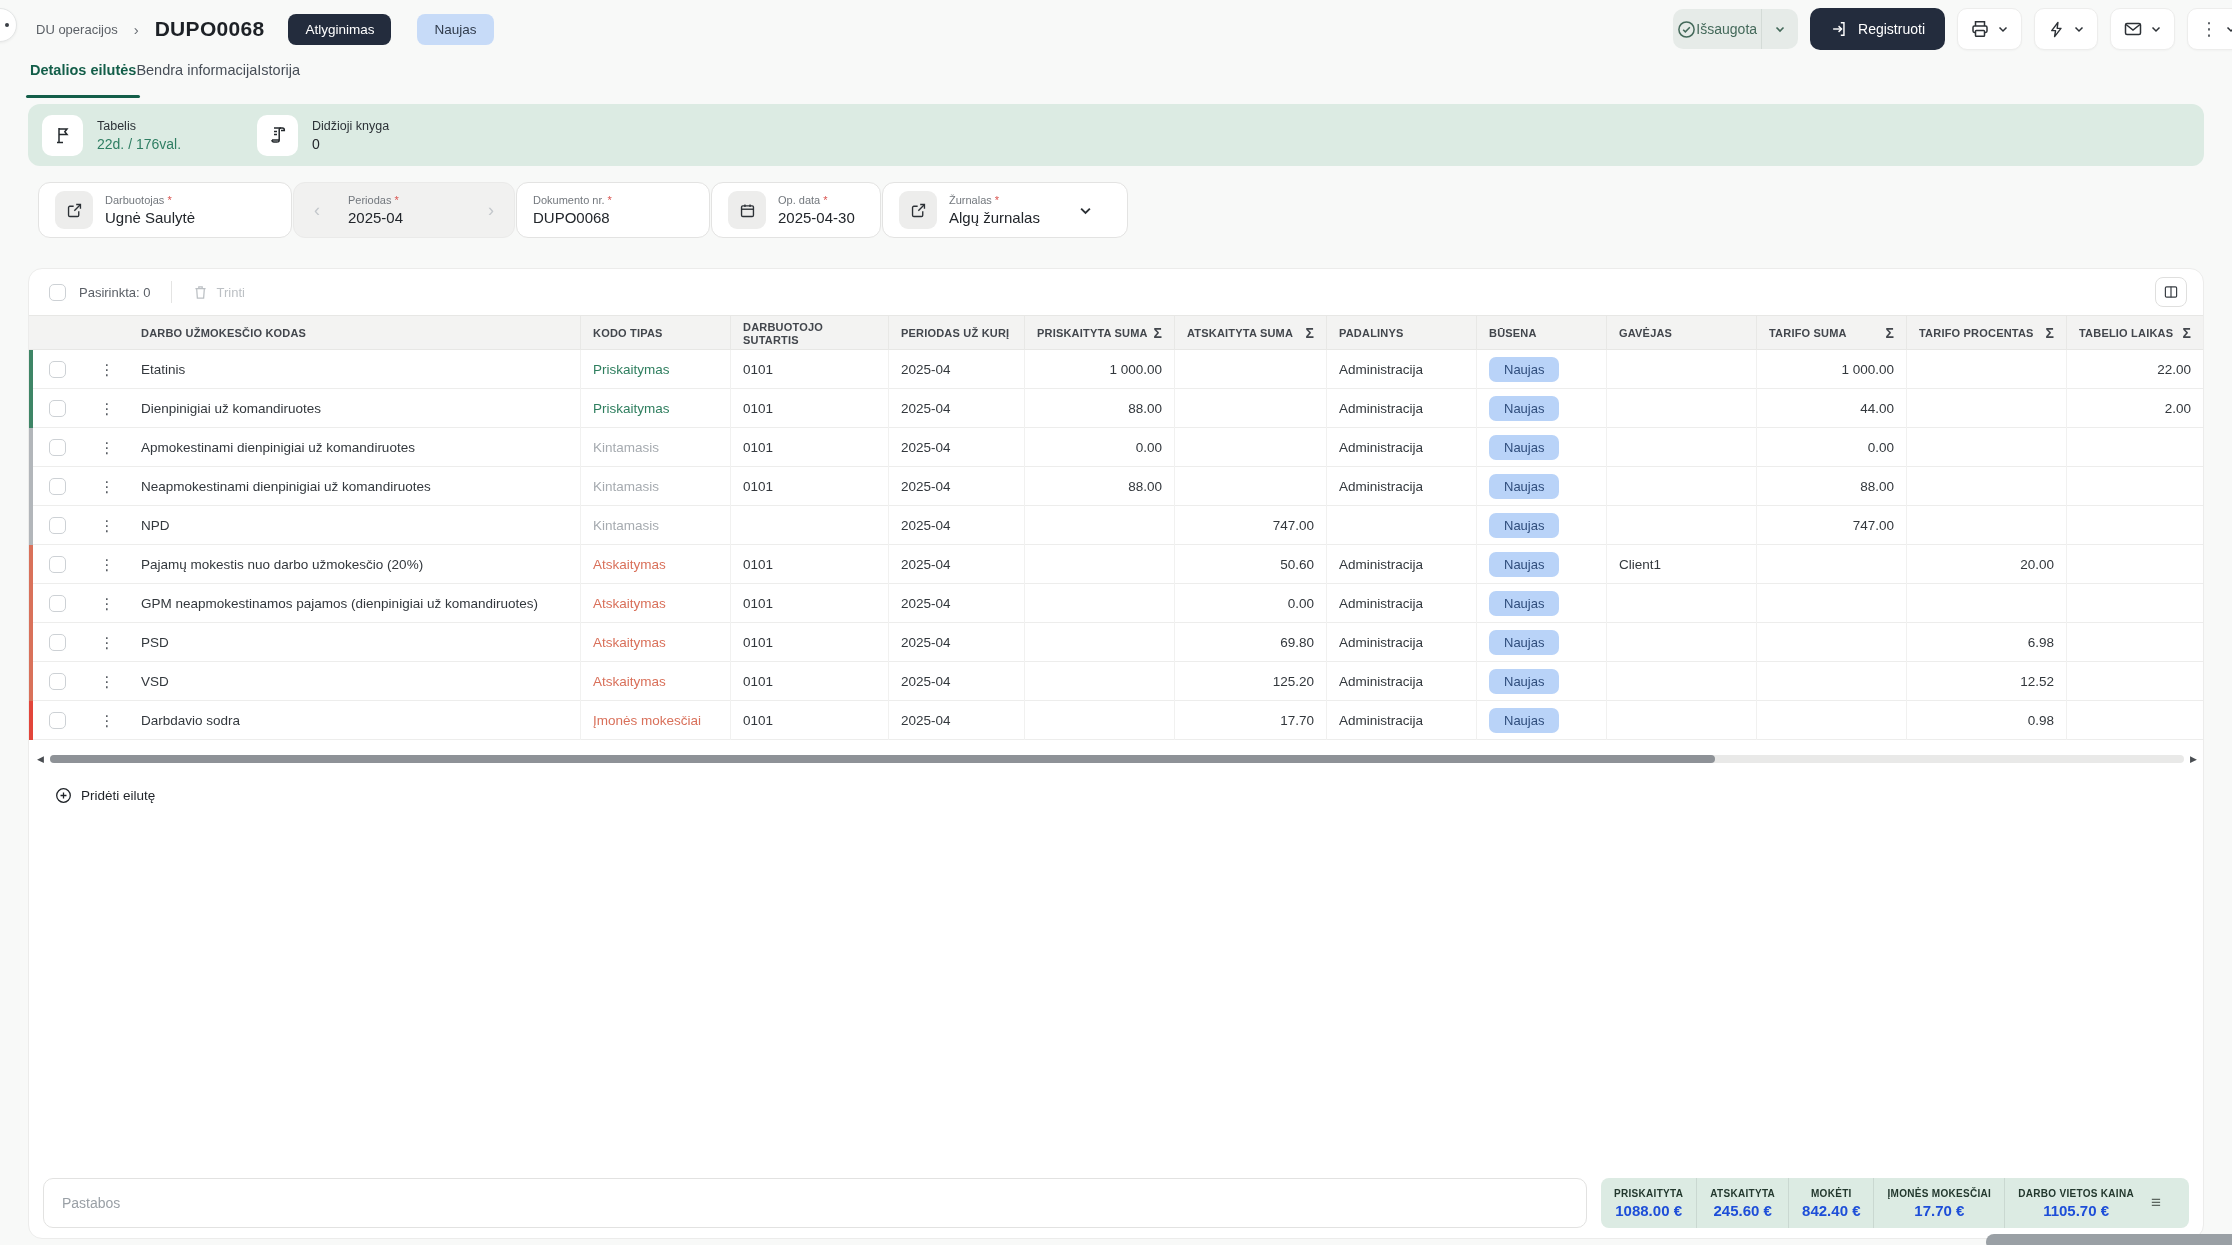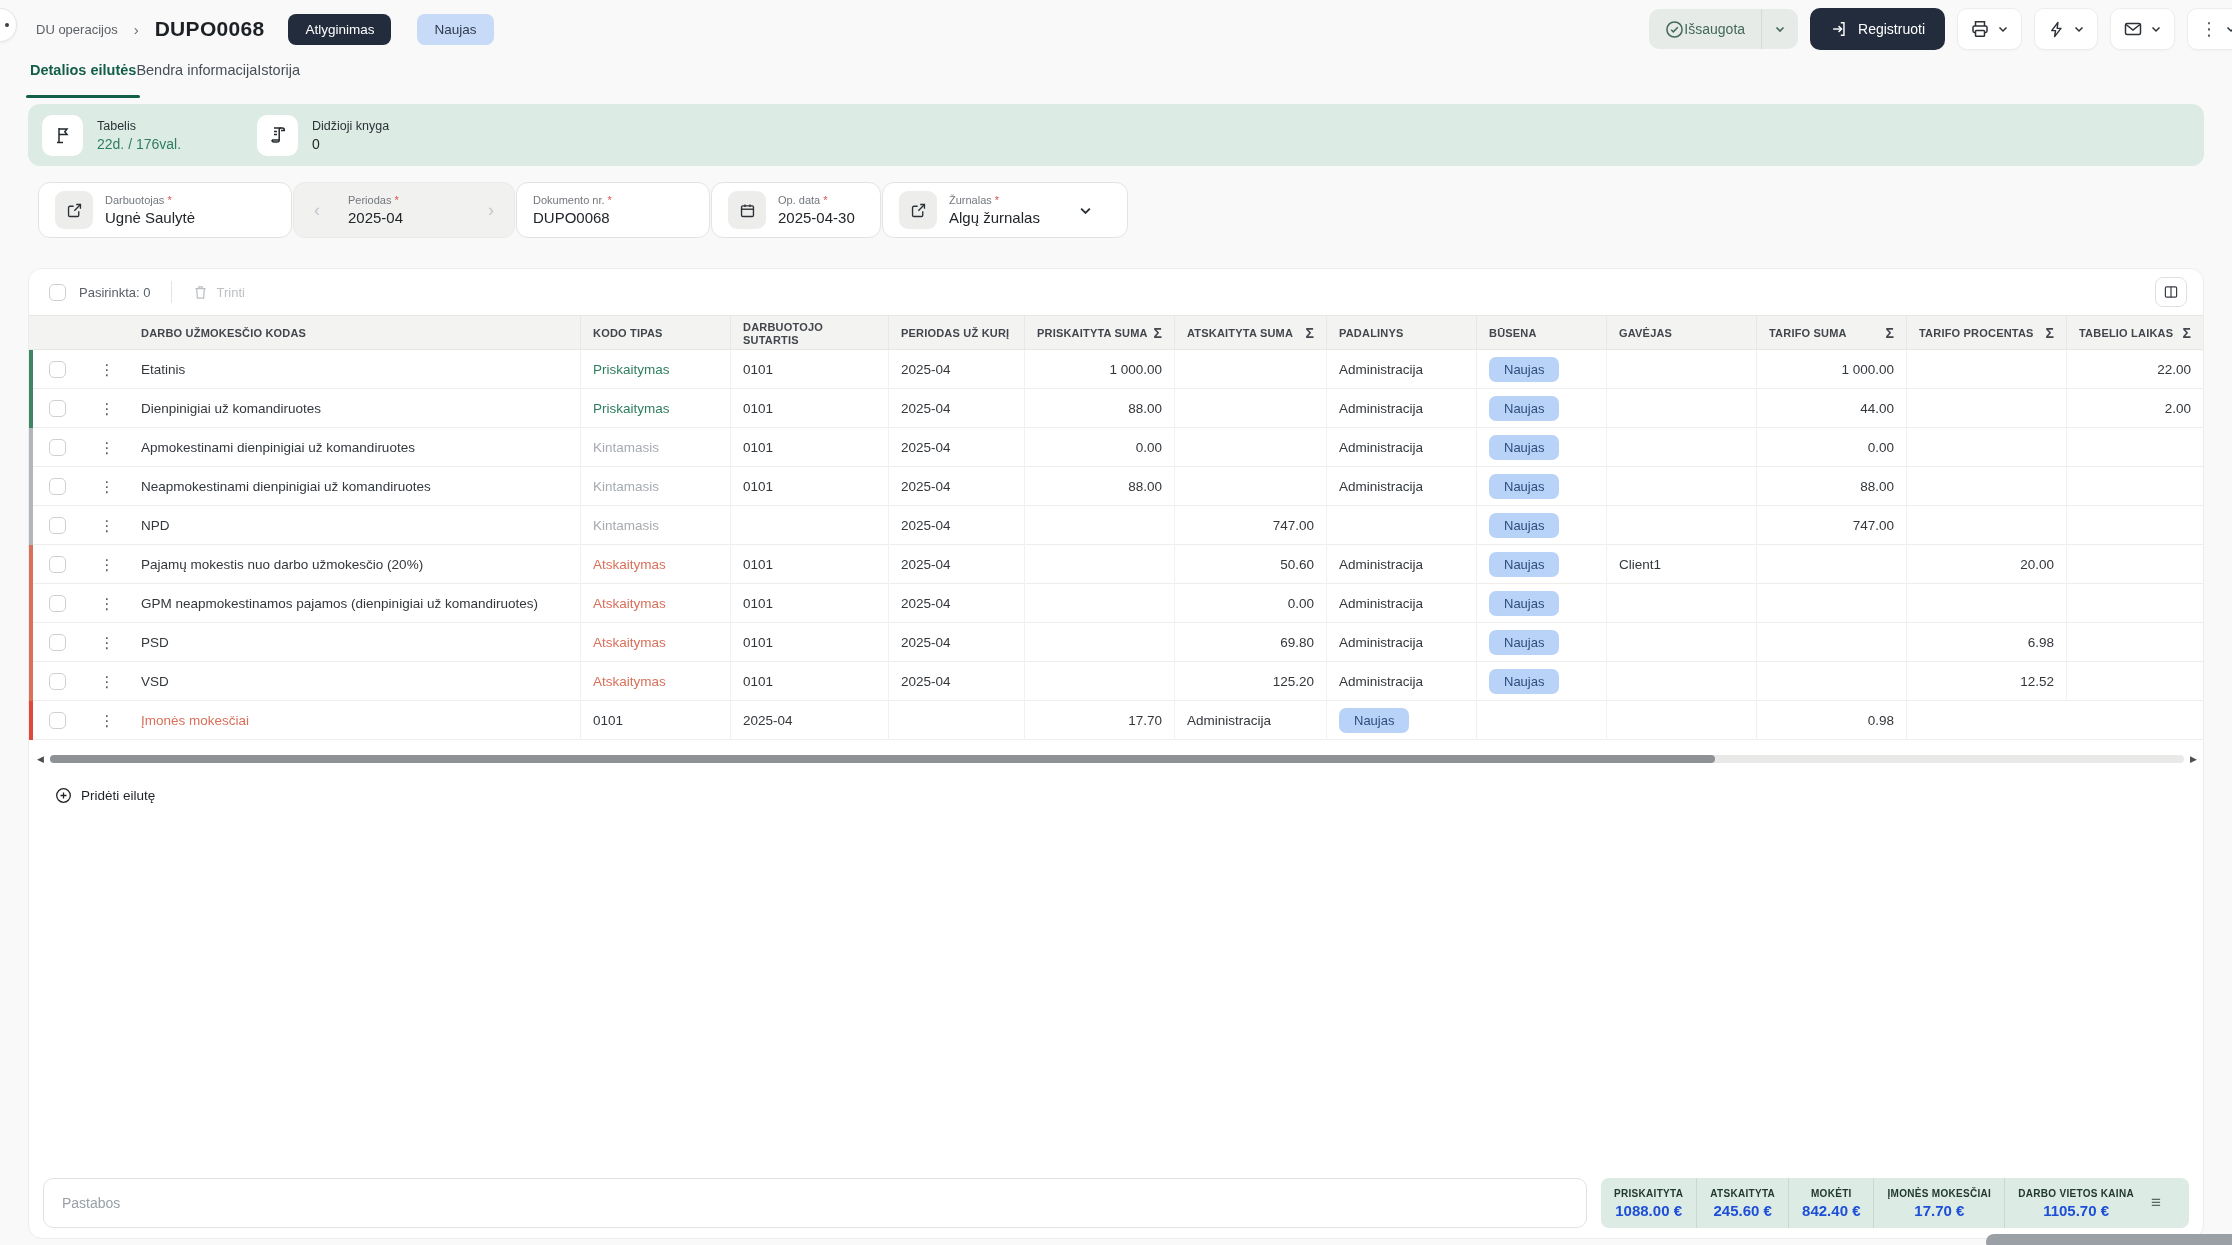--- a/index.html
+++ b/index.html
@@ -11,21 +11,21 @@
   .topbar{display:flex;align-items:center;justify-content:space-between;height:52px;padding:6px 0 0 36px;overflow:hidden;}
   .tb-left{display:flex;align-items:center;gap:14px;}
   .crumb{font-size:13px;color:#5c6167;}
   .crumb-sep{color:#6a6f75;font-size:15px;margin:0 2px;}
   .doc-title{font-size:21px;font-weight:bold;color:#1d2126;letter-spacing:.3px;}
   .pill{display:inline-flex;align-items:center;height:31px;padding:0 17px;border-radius:8px;font-size:13.5px;}
   .pill-dark{background:#232c3d;color:#fff;margin-left:10px;}
   .pill-blue{background:#c7dbf8;color:#303b4c;margin-left:12px;}
   .tb-right{display:flex;align-items:center;gap:12px;padding-right:0;}
   .btn-saved{display:flex;align-items:center;height:40px;background:#e6ebe8;border-radius:10px;color:#44695a;font-size:14px;}
-  .btn-saved .main{display:flex;align-items:center;gap:0;padding:0 16px;cursor:pointer;}
+  .btn-saved .main{display:flex;align-items:center;gap:0;padding:0 4px;cursor:pointer;}
   .btn-saved .sep{width:1px;height:40px;background:#d4dbd7;}
   .btn-saved .chev{padding:0 12px;cursor:pointer;display:flex;}
   .reg-wrap{position:relative;}
   .btn-register{display:flex;align-items:center;gap:10px;height:42px;padding:0 20px;background:#232c3d;color:#fff;border:none;border-radius:10px;font-size:14px;font-family:inherit;cursor:pointer;}
   .icon-btn{display:flex;align-items:center;gap:7px;height:42px;padding:0 12px;background:#fff;border:1px solid #ededec;border-radius:10px;cursor:pointer;box-shadow:0 1px 2px rgba(0,0,0,.03);}
   .icon-btn.cut{margin-right:-18px;}
   .chev-svg{width:12px;height:12px;}
 
   
   .tabs{display:flex;padding:10px 0 0 30px;height:46px;}
@@ -559,20 +559,21 @@
     <div class="bc num"></div>
   </div>
 
   <div class="tg trow bar-red">
     <div class="bc">
         <span class="cb"></span>
       </div>
     <div class="bc">
         <span class="kebab">⋮</span>
       </div>
+    <div class="bc">Darbdavio sodra</div>
     <div class="bc t-red">Įmonės mokesčiai</div>
     <div class="bc">0101</div>
     <div class="bc">2025-04</div>
     <div class="bc num"></div>
     <div class="bc num">17.70</div>
     <div class="bc">Administracija</div>
     <div class="bc">
         <span class="status-pill">Naujas</span>
       </div>
     <div class="bc"></div>

